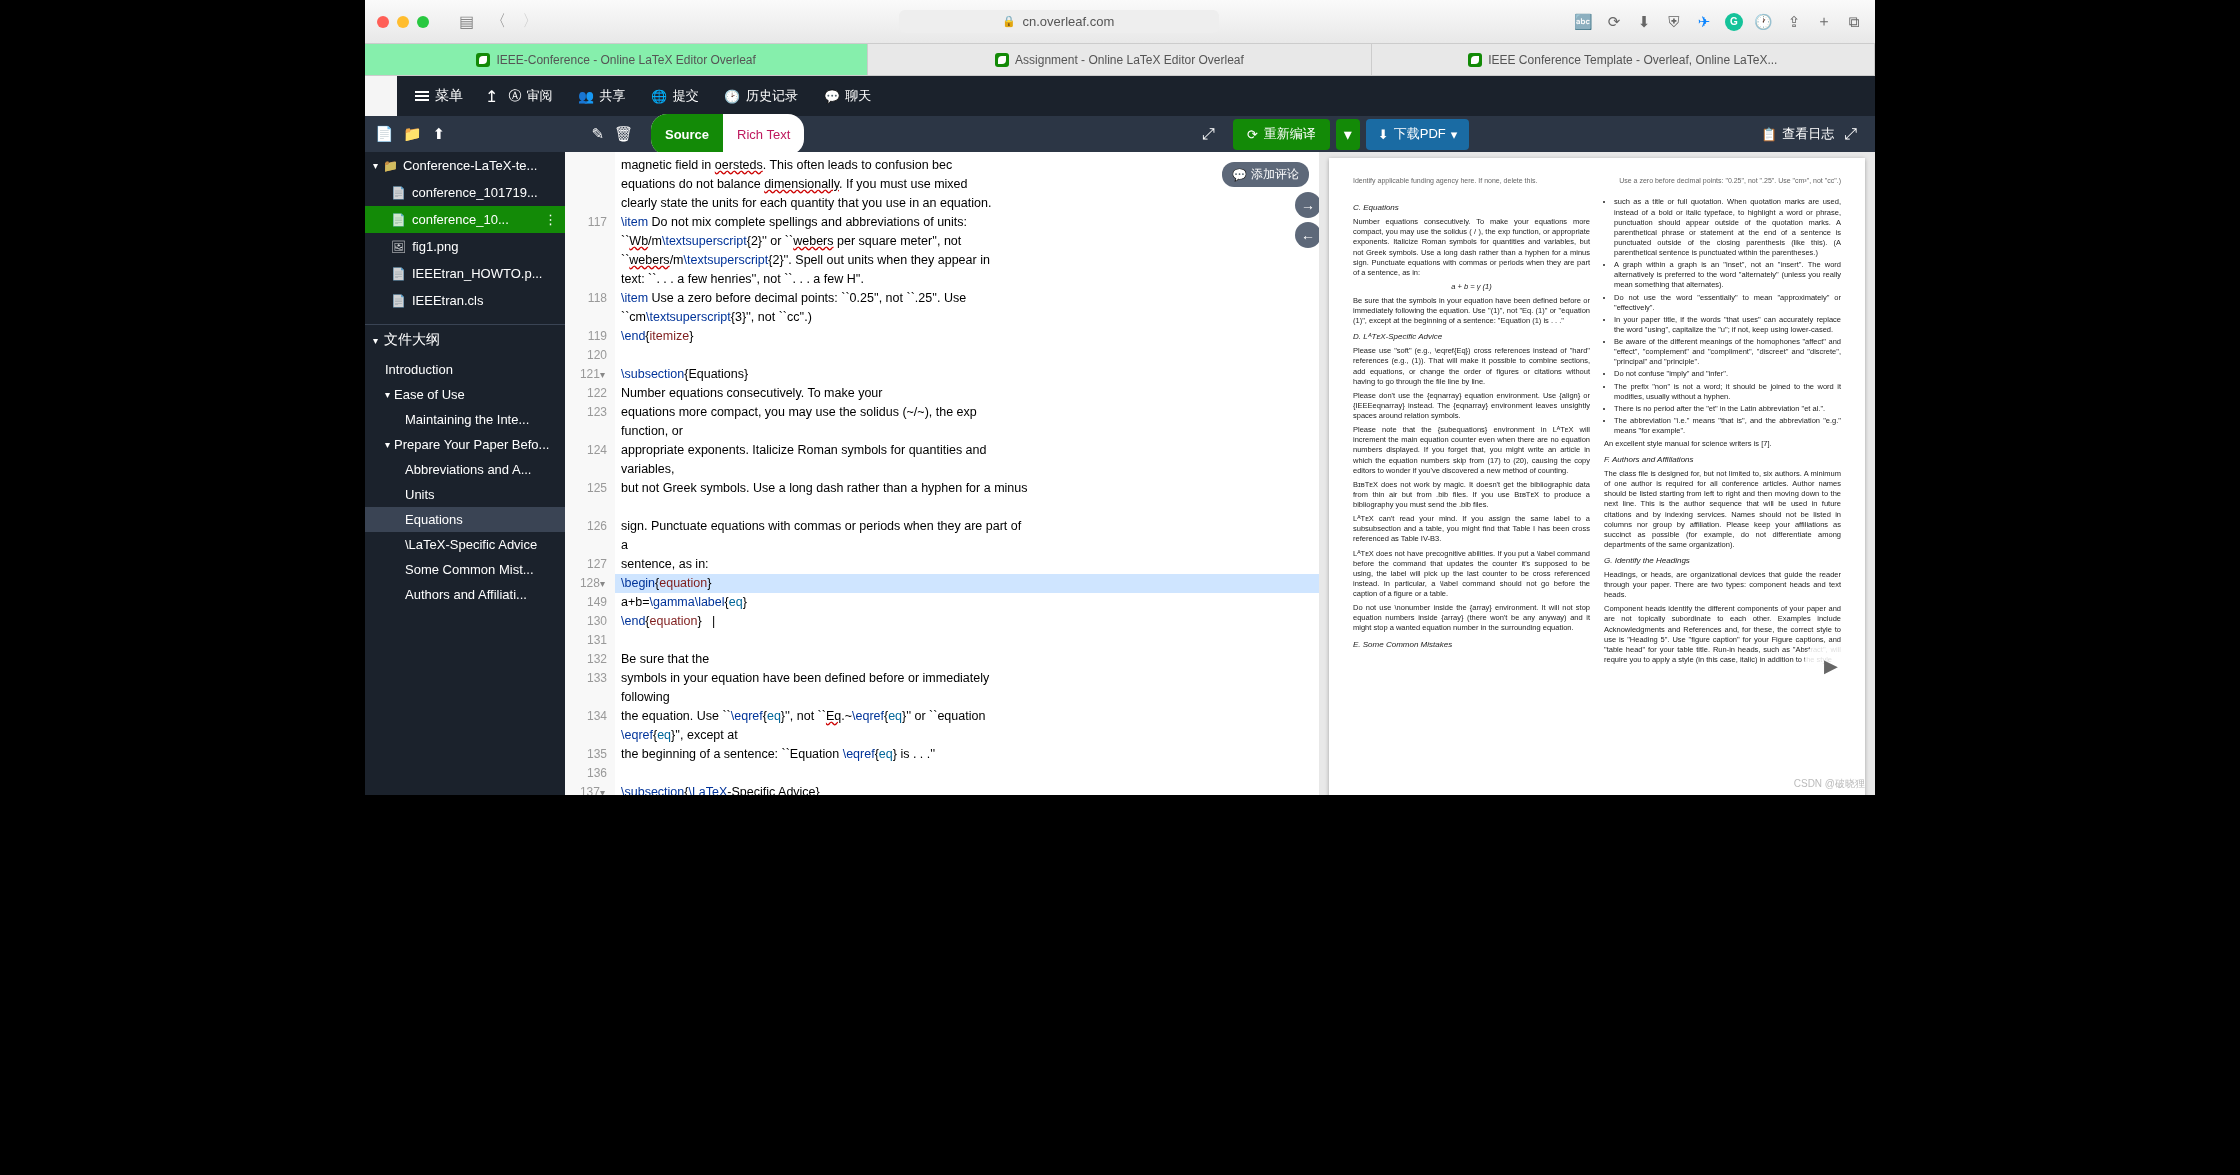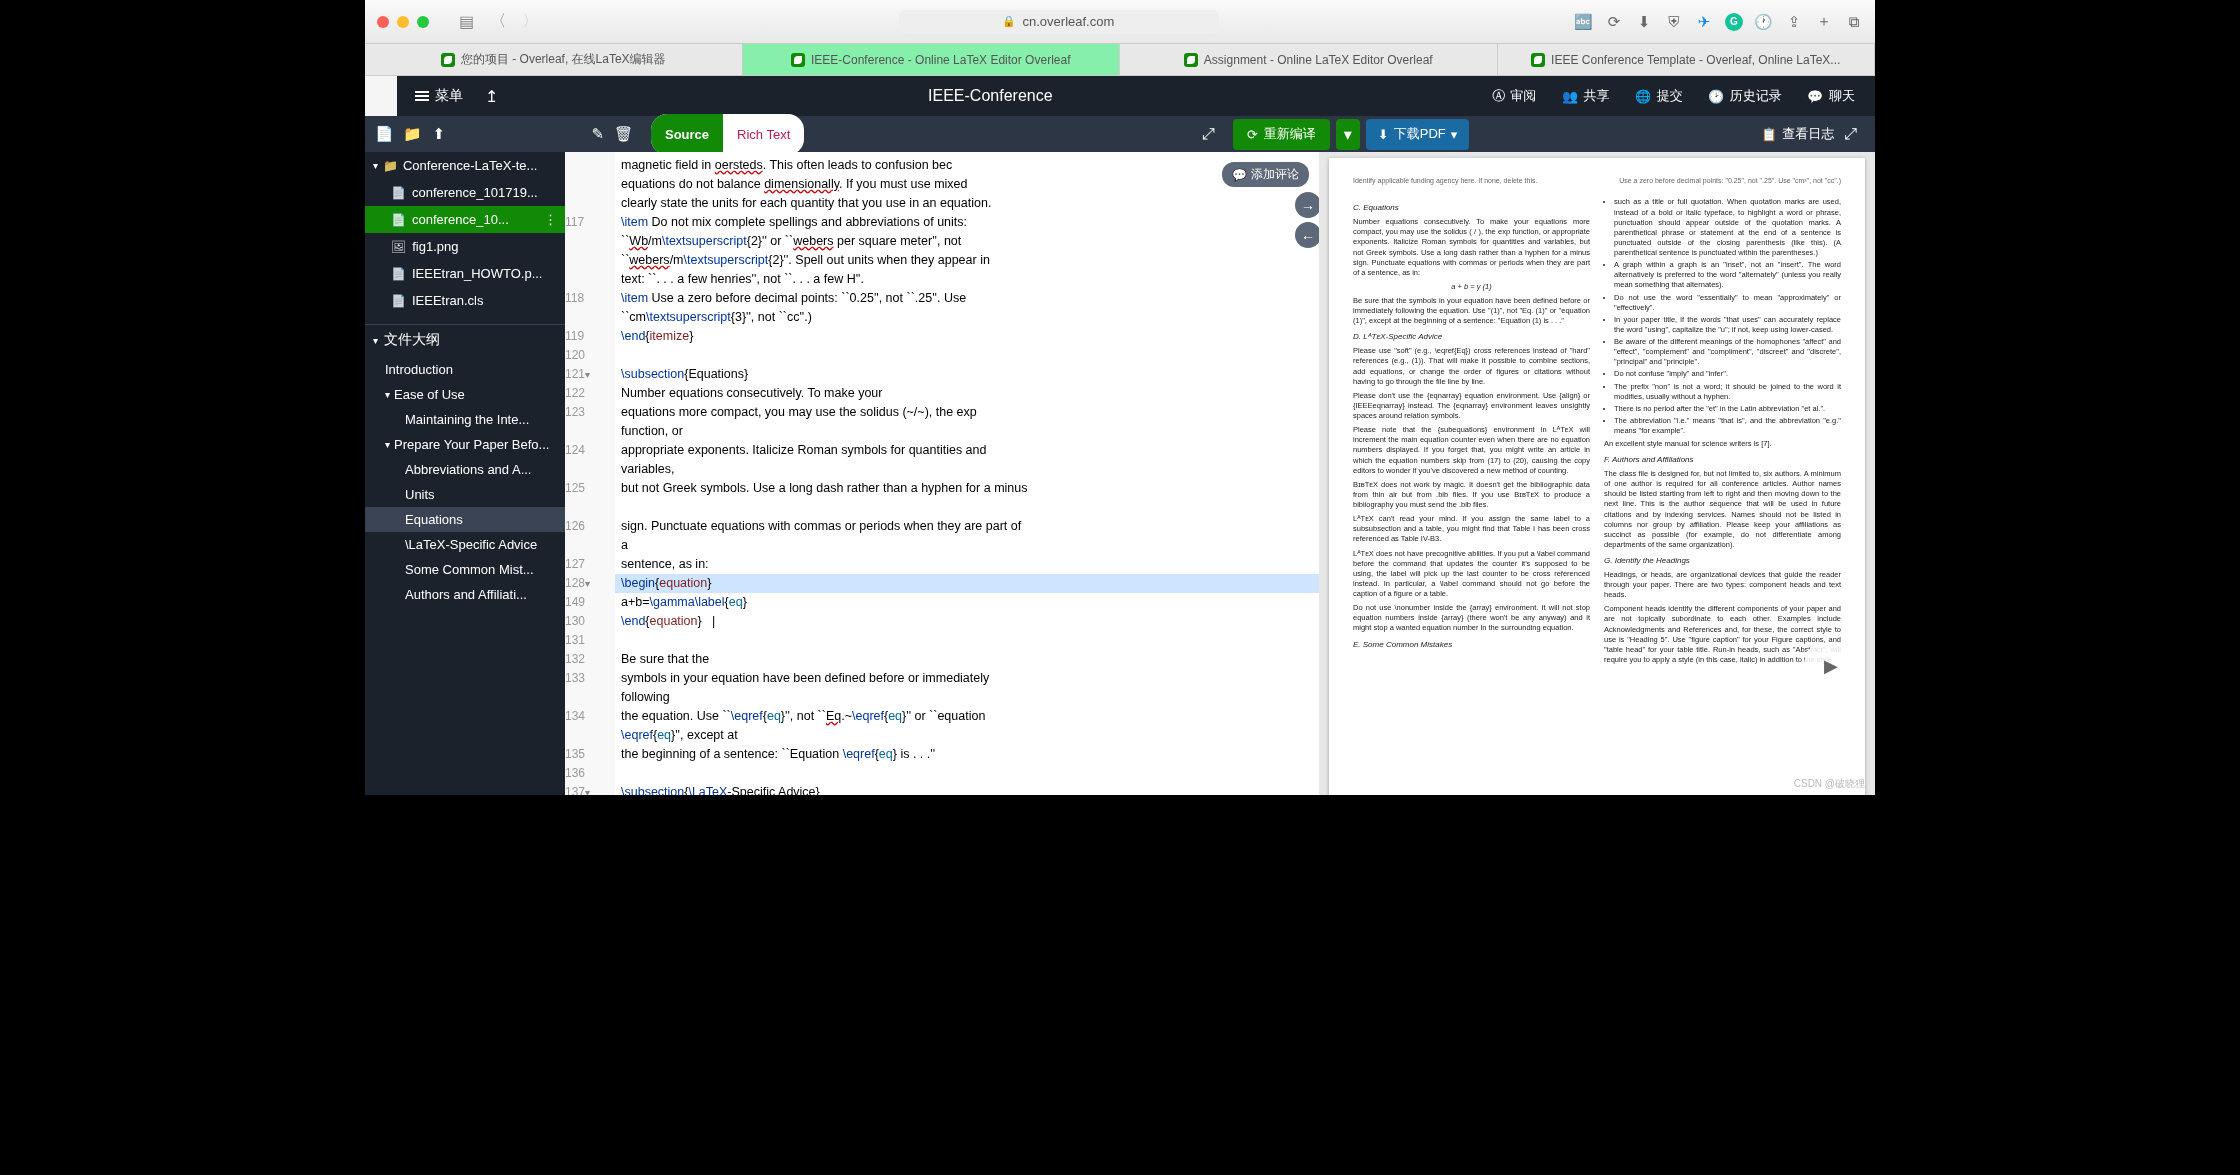--- a/index.html
+++ b/index.html
@@ -69,21 +69,21 @@
 .ft-caret { font-size: 10px; }
 .folder-icon, .file-icon { font-size: 12px; opacity: 0.8; }
 .outline-header { padding: 6px 8px; display: flex; align-items: center; gap: 6px; font-size: 14px; border-top: 1px solid #3a4454; margin-top: 10px; cursor: pointer; }
 .outline-list { padding: 2px 0; overflow-y: auto; text-align: center; }
 .ol-item { padding: 5px 8px 5px 20px; font-size: 13px; cursor: pointer; white-space: nowrap; overflow: hidden; text-overflow: ellipsis; display: flex; align-items: center; gap: 4px; }
 .ol-item.level2 { padding-left: 40px; }
 .ol-item.active { background: #3a4454; }
 
 
 .editor { flex: 1; background: #fff; position: relative; display: flex; overflow: hidden; }
-.gutter { width: 50px; background: #f8f8f8; text-align: left; padding: 4px 8px 4px 0; color: #999; font-size: 12px; font-family: Menlo, monospace; line-height: 19px; }
+.gutter { width: 50px; background: #f8f8f8; text-align: right; padding: 4px 8px 4px 0; color: #999; font-size: 12px; font-family: Menlo, monospace; line-height: 19px; }
 .code { flex: 1; padding: 4px 0; font-size: 12.5px; font-family: Menlo, monospace; line-height: 19px; white-space: pre-wrap; word-break: break-word; overflow: hidden; }
 .code-line { padding: 0 6px; }
 .code-line.highlighted { background: #cfe5ff; }
 .tex-cmd { color: #003399; }
 .tex-arg { color: #006699; }
 .tex-env { color: #7f1d1d; }
 .tex-err { text-decoration: underline wavy #cc0000; }
 .fold { color: #888; font-size: 10px; margin-right: 2px; }
 
 
@@ -137,24 +137,20 @@
       <span class="ctrl-icon thunderbird">✈</span>
       <span class="grammarly">G</span>
       <span class="ctrl-icon">🕐</span>
       <span class="ctrl-icon">⇪</span>
       <span class="ctrl-icon">＋</span>
       <span class="ctrl-icon">⧉</span>
     </div>
   </div>
 
   <div class="browser-tabs">
-    <div class="btab">
-        <span class="overleaf-icon"></span>
-        <span>您的项目 - Overleaf, 在线LaTeX编辑器</span>
-      </div>
     <div class="btab active">
         <span class="overleaf-icon"></span>
         <span>IEEE-Conference - Online LaTeX Editor Overleaf</span>
       </div>
     <div class="btab">
         <span class="overleaf-icon"></span>
         <span>Assignment - Online LaTeX Editor Overleaf</span>
       </div>
     <div class="btab">
         <span class="overleaf-icon"></span>
@@ -165,21 +161,20 @@
   <div class="ol-header">
     <div class="ol-menu-btn">
       <div class="ol-ham">
           <span></span>
           <span></span>
           <span></span>
         </div>
       <span>菜单</span>
     </div>
     <span style="margin-left:14px;cursor:pointer">↥</span>
-    <div class="ol-title">IEEE-Conference</div>
     <div class="ol-right">
       <div class="ol-btn">
           <span>Ⓐ</span>
           <span>审阅</span>
         </div>
       <div class="ol-btn">
           <span>👥</span>
           <span>共享</span>
         </div>
       <div class="ol-btn">

